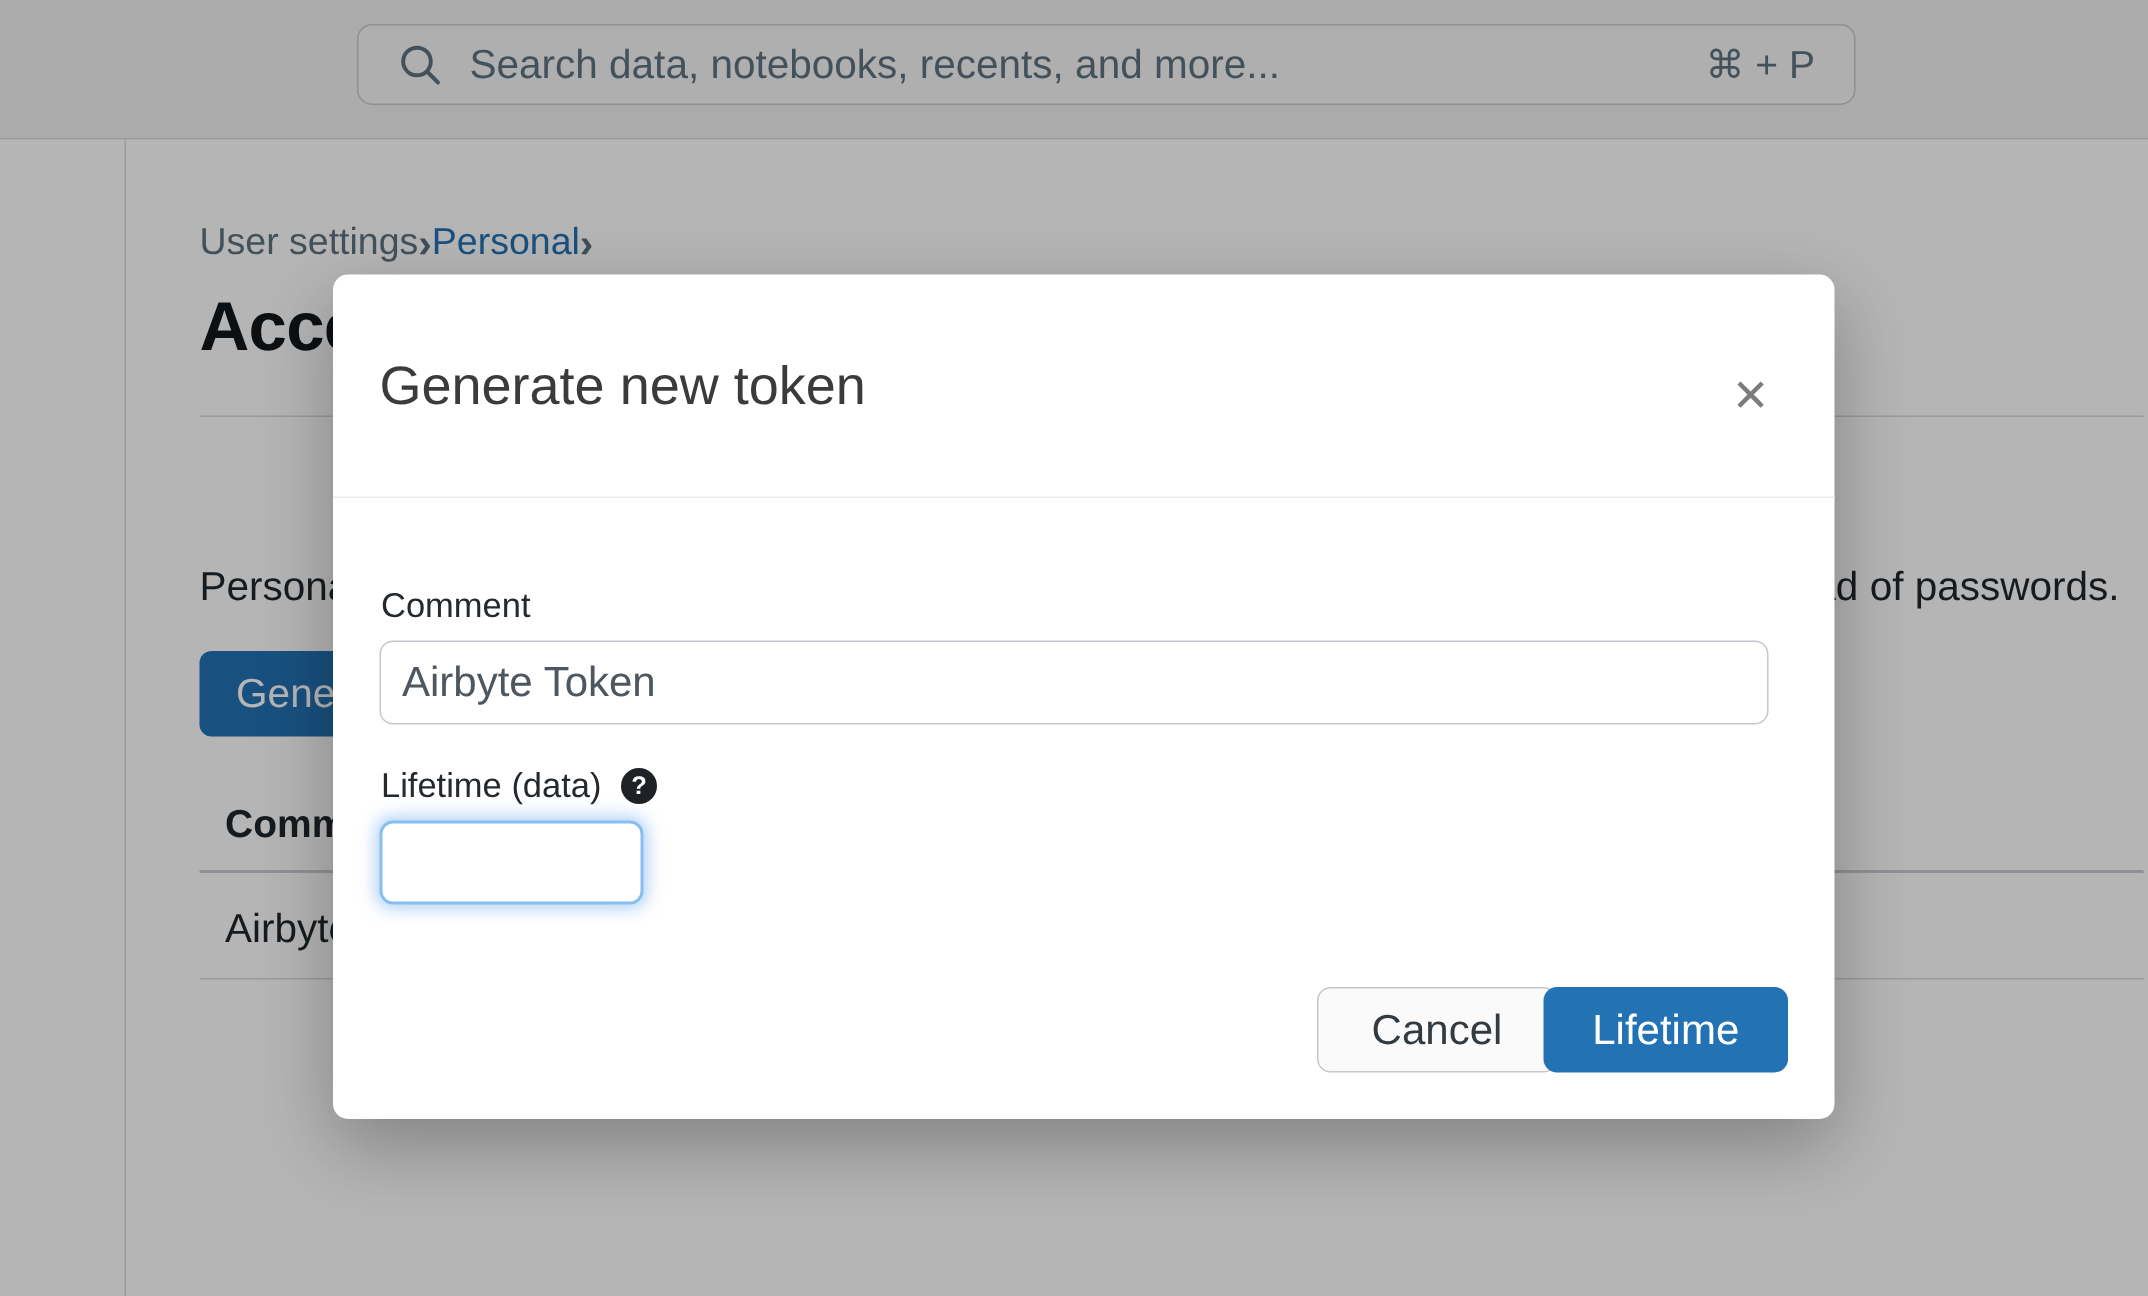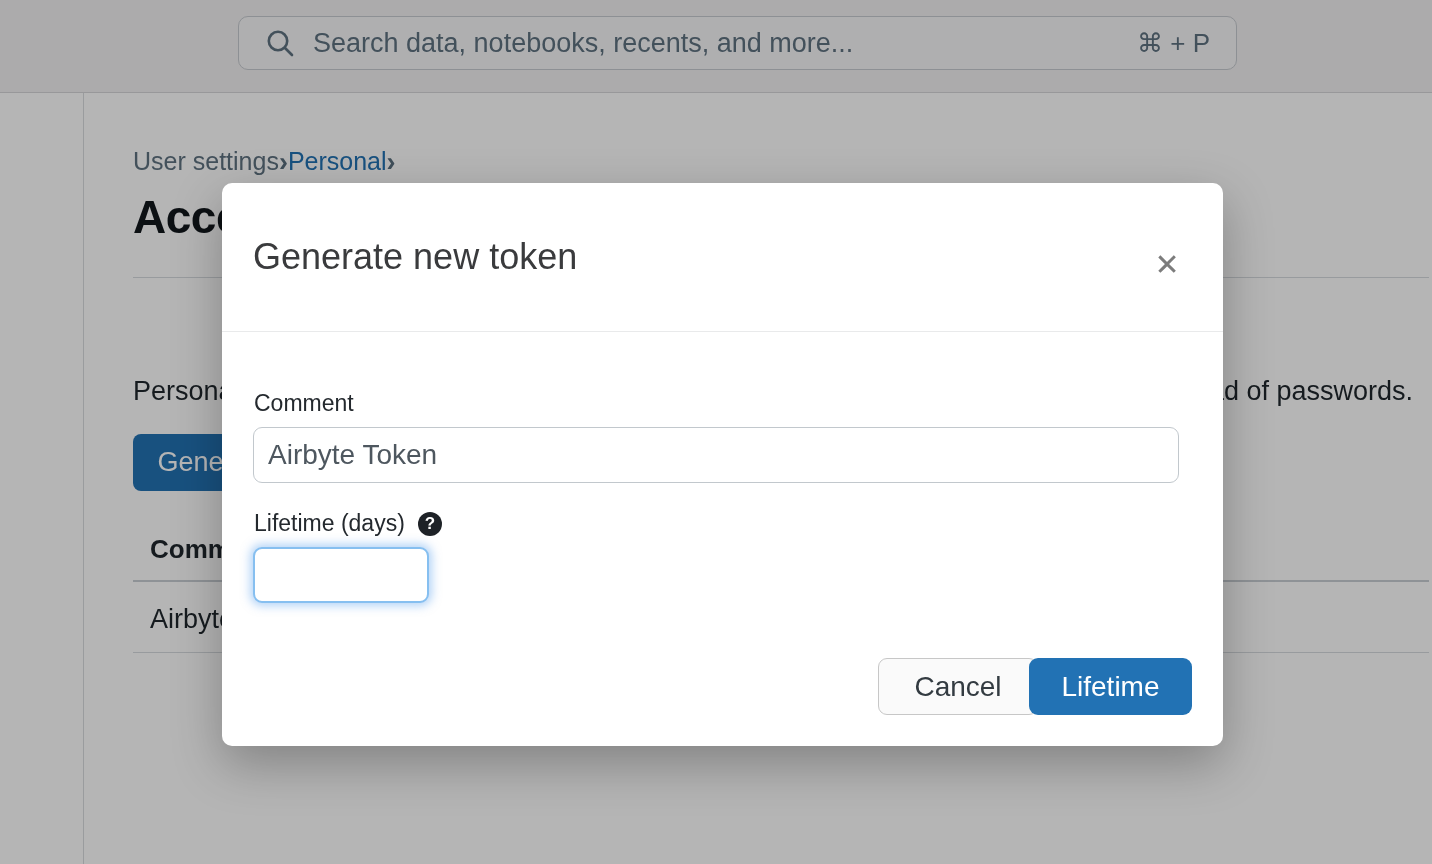--- a/index.html
+++ b/index.html
@@ -169,20 +169,20 @@
 <section class="modal">
   <div class="modal-header">
     <h2 class="modal-title">Generate new token</h2>
     <div class="modal-close">✕</div>
   </div>
 
   <label class="field-label label-comment">Comment</label>
   <input class="comment-input" type="text" value="Airbyte Token" style="">
 
   <div class="lifetime-row">
-    <span class="lbl">Lifetime (days)</span>
+    <span class="lbl">Lifetime (data)</span>
     <span class="help-icon">?</span>
   </div>
   <input class="lifetime-input" type="text" autofocus="" value="" style="">
 
   <button class="btn btn-cancel">Cancel</button>
   <button class="btn btn-generate">Lifetime</button>
 </section>
 
 </body></html>

